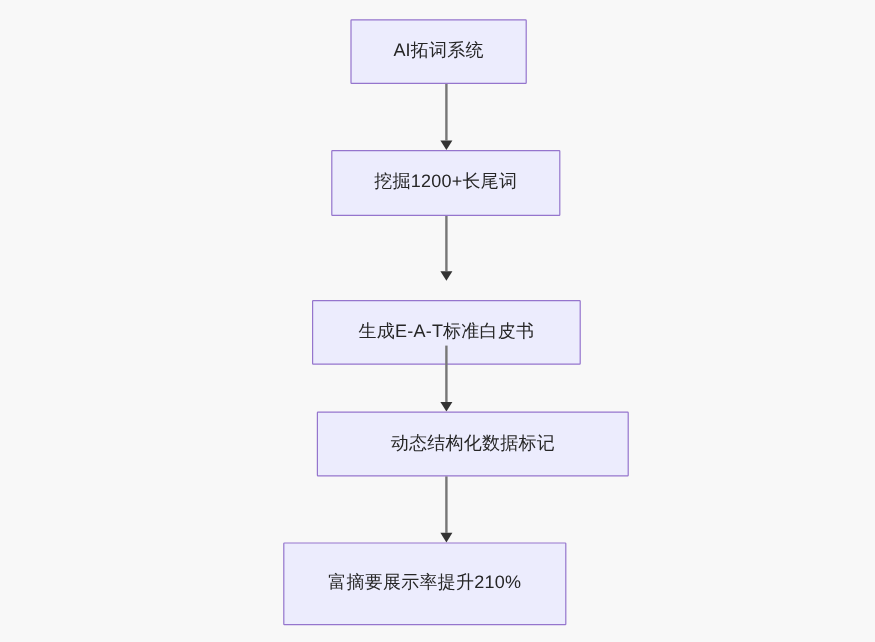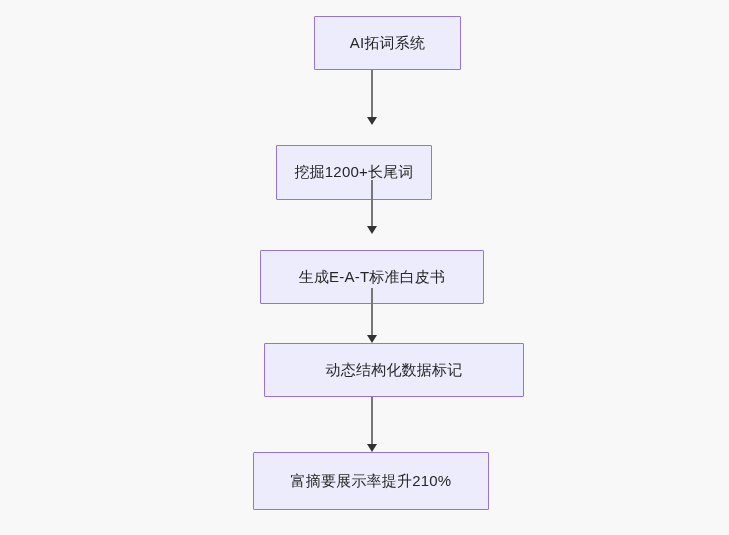--- a/index.html
+++ b/index.html
@@ -53,25 +53,25 @@
   .edge-arrow {
     position: absolute;
     left: -4px;
     width: 0;
     height: 0;
     border-left: 5px solid transparent;
     border-right: 5px solid transparent;
     border-top: 8px solid #333333;
   }
   
-  #node-1 { left: 314px; top: 16px;  width: 147px; height: 54px; }
-  #node-2 { left: 276px; top: 125px; width: 156px; height: 55px; margin-top: 20px; }
+  #node-1 { left: 292px; top: 16px;  width: 147px; height: 54px; }
+  #node-2 { left: 276px; top: 125px; width: 191px; height: 55px; }
   #node-3 { left: 260px; top: 250px; width: 224px; height: 54px; }
   #node-4 { left: 264px; top: 343px; width: 260px; height: 54px; }
-  #node-5 { left: 253px; top: 452px; width: 236px; height: 58px; }
+  #node-5 { left: 236px; top: 452px; width: 236px; height: 69px; }
   
   #edge-1 { left: 371px; top: 70px;  height: 55px; }
   #edge-1 .edge-line { height: 47px; }
   #edge-1 .edge-arrow { top: 47px; }
   #edge-2 { left: 371px; top: 180px; height: 54px; }
   #edge-2 .edge-line { height: 46px; }
   #edge-2 .edge-arrow { top: 46px; }
   #edge-3 { left: 371px; top: 288px; height: 55px; }
   #edge-3 .edge-line { height: 47px; }
   #edge-3 .edge-arrow { top: 47px; }

